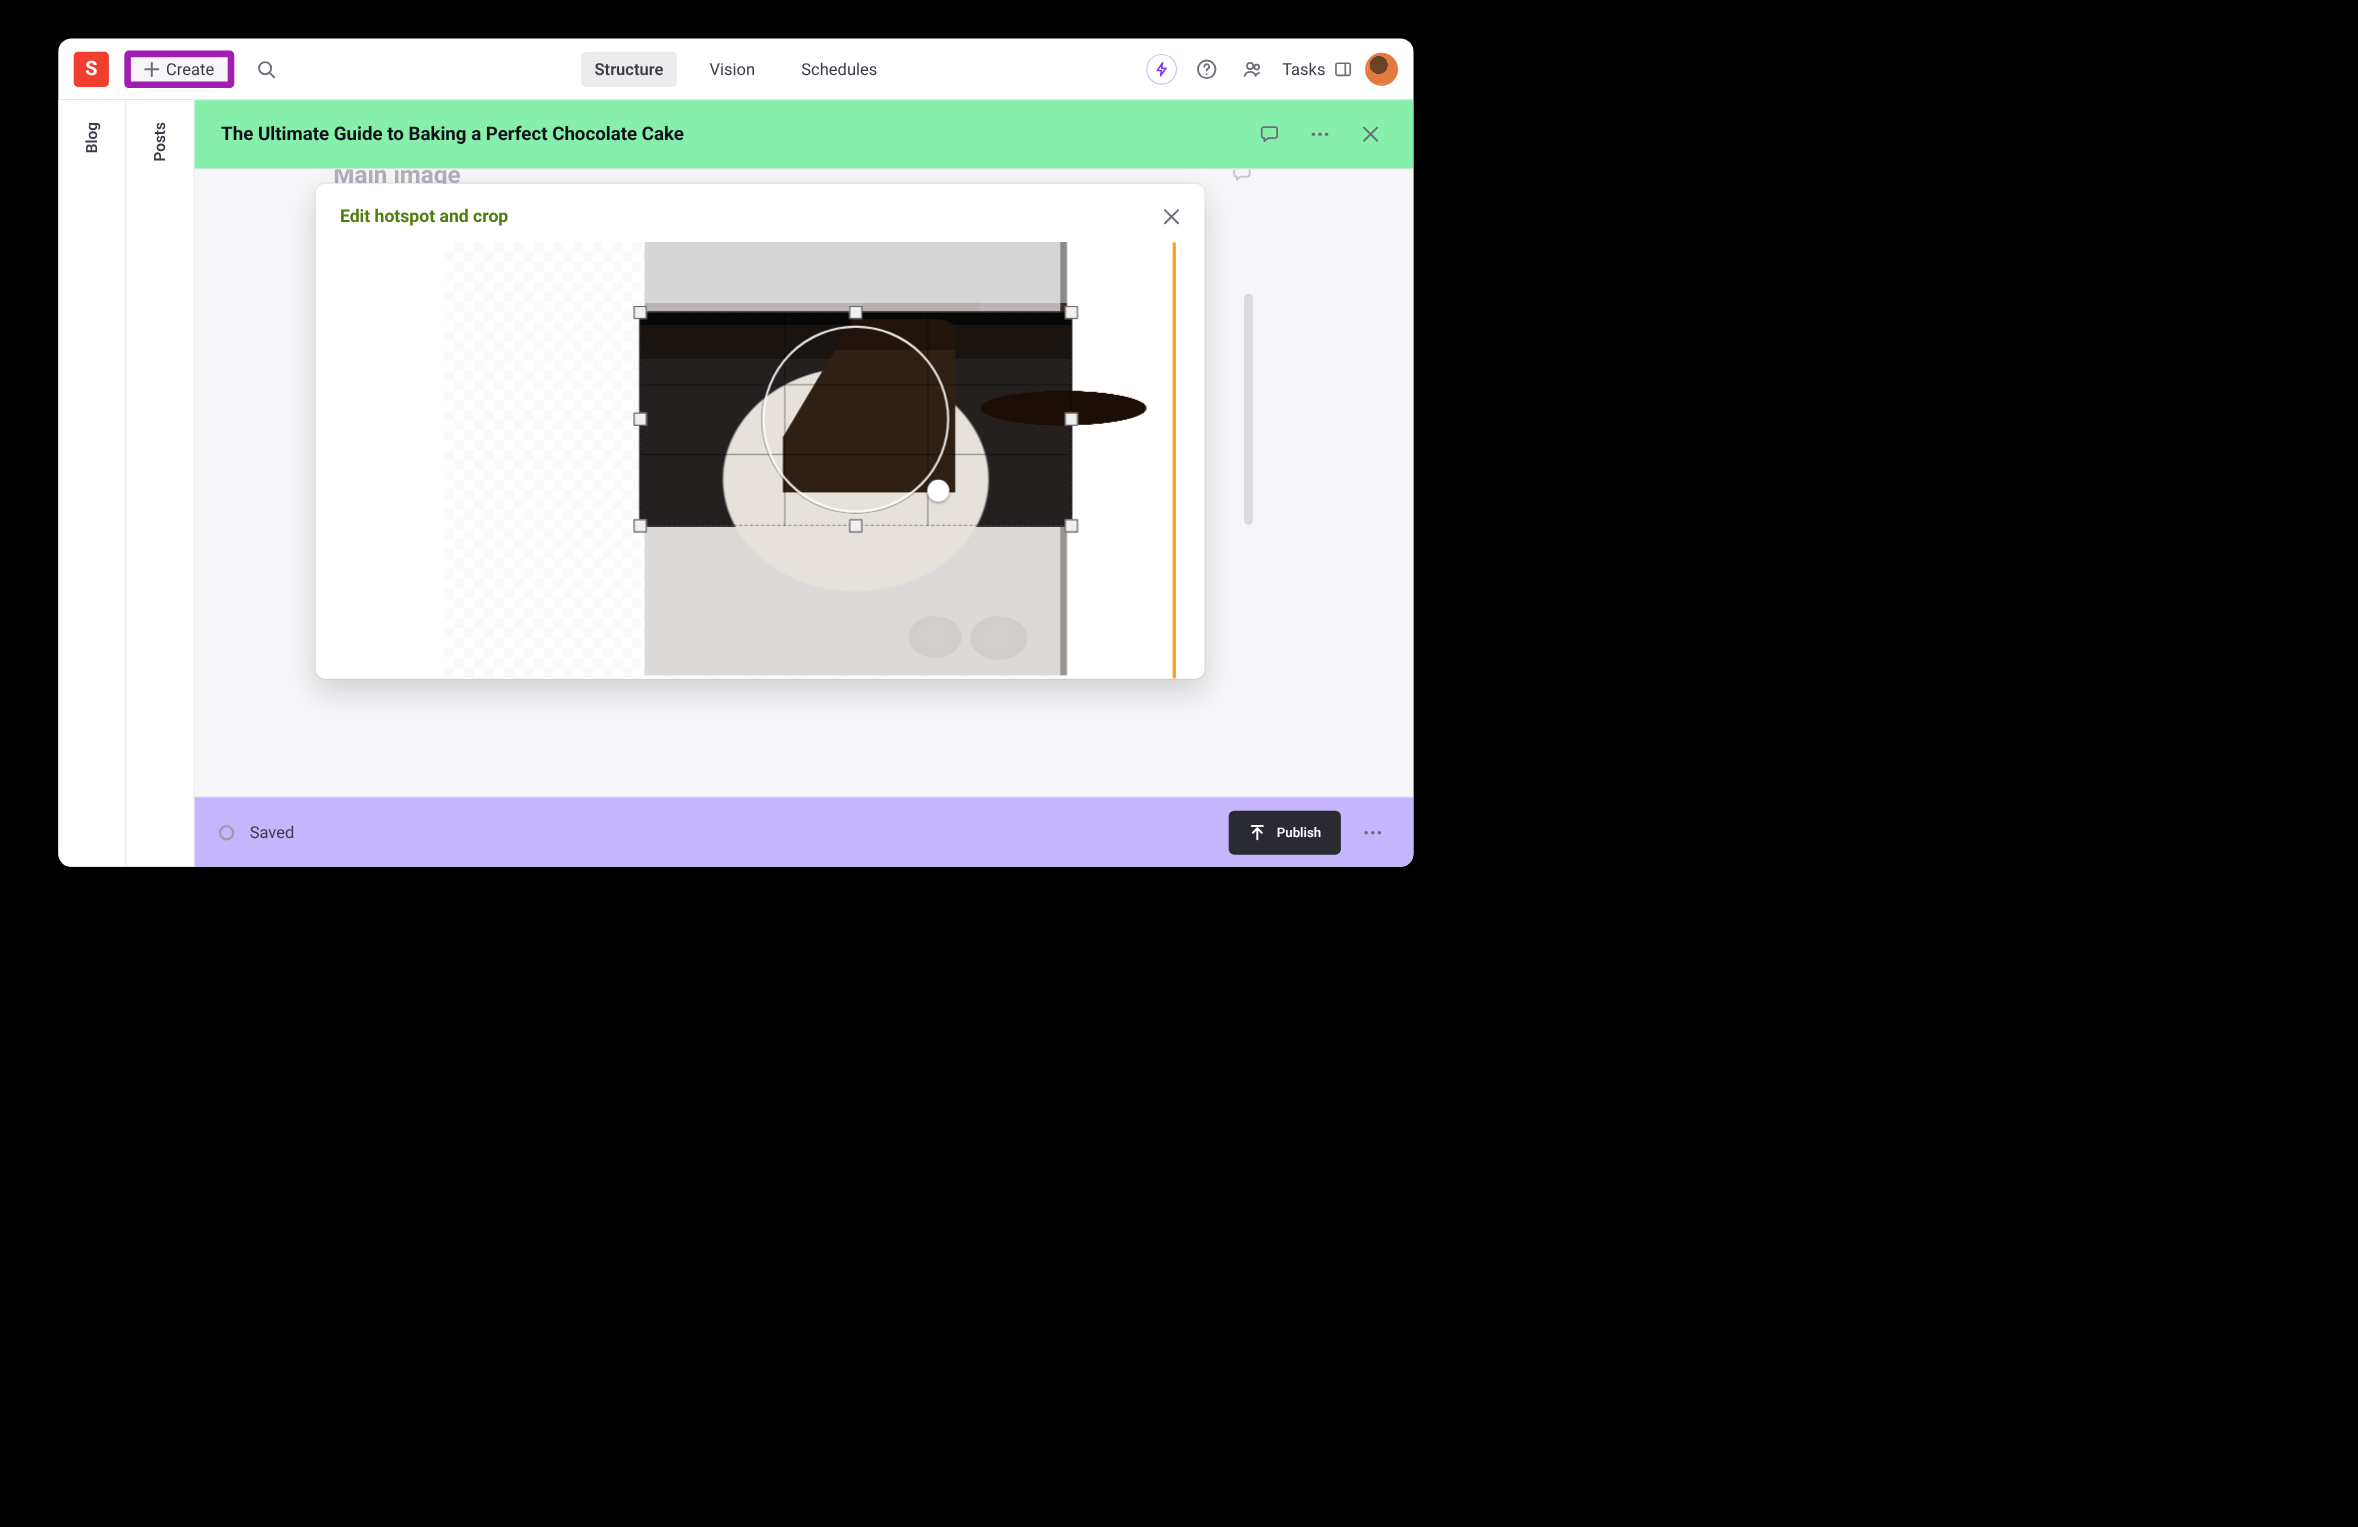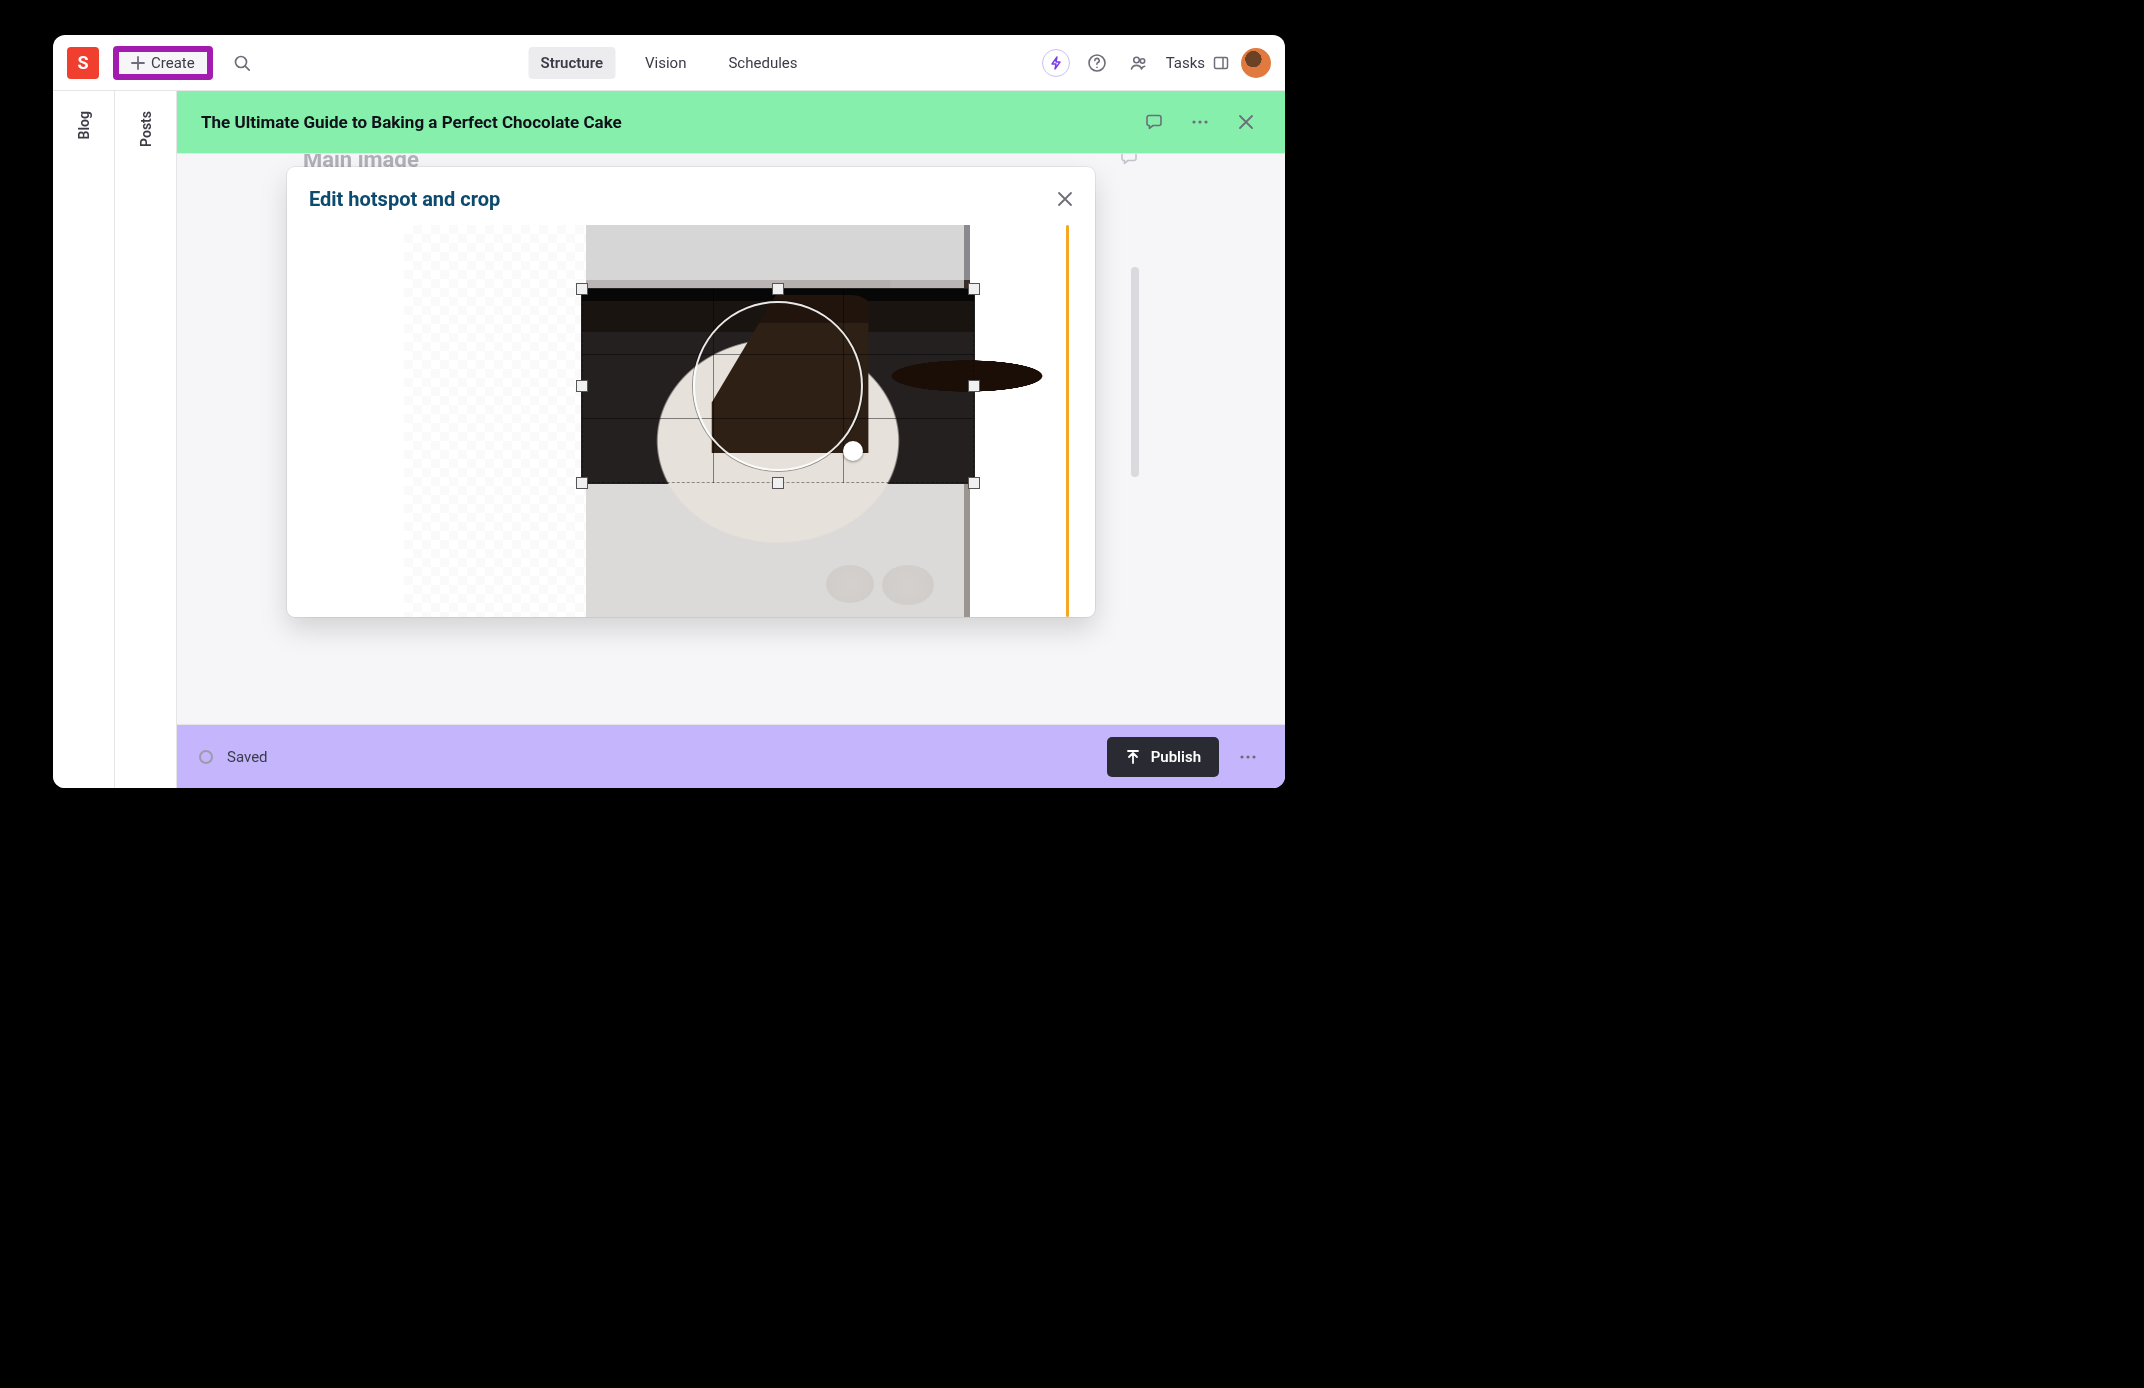--- a/index.html
+++ b/index.html
@@ -98,21 +98,21 @@
     position: absolute; left: 110px; top: 13px;
     width: 808px; height: 450px;
     background: #fff; border-radius: 8px;
     box-shadow: 0 0 0 1px rgba(0,0,0,.06), 0 12px 28px rgba(0,0,0,.15);
     padding: 20px 22px 0 22px;
     display: flex; flex-direction: column;
   }
   .modal-header {
     display: flex; align-items: center; margin-bottom: 14px;
   }
-  .modal-title { font-size: 20px; font-weight: 700; color: #0c4a6e; flex: 1; }
+  .modal-title { font-size: 16px; font-weight: 700; color: #4d7c0f; flex: 1; }
   .modal .close { color: #6e6e7a; cursor: pointer; }
 
   .canvas-row { flex: 1; display: flex; gap: 8px; min-height: 0; }
   .canvas-area {
     flex: 1; position: relative; overflow: hidden;
     display: flex; justify-content: center;
   }
   .checker {
     width: 560px; height: 100%; position: relative;
     background-image:
@@ -232,21 +232,21 @@
   }
   .status-dot {
     width: 14px; height: 14px; border: 2px solid #9c9ca8; border-radius: 50%;
   }
   .status-text { font-size: 15px; color: #3c3c48; }
   .spacer { flex: 1; }
   .publish {
     display: flex; align-items: center; gap: 10px;
     background: #2a2a33; color: #fff; border: none;
     border-radius: 5px; height: 40px; padding: 0 18px;
-    font-size: 15px; font-weight: 600; cursor: pointer;
+    font-size: 12px; font-weight: 600; cursor: pointer;
   }
 
   svg { display: block; }
 </style>
 </head>
 <body>
 
 <div class="window">
 
   <div class="topbar">

